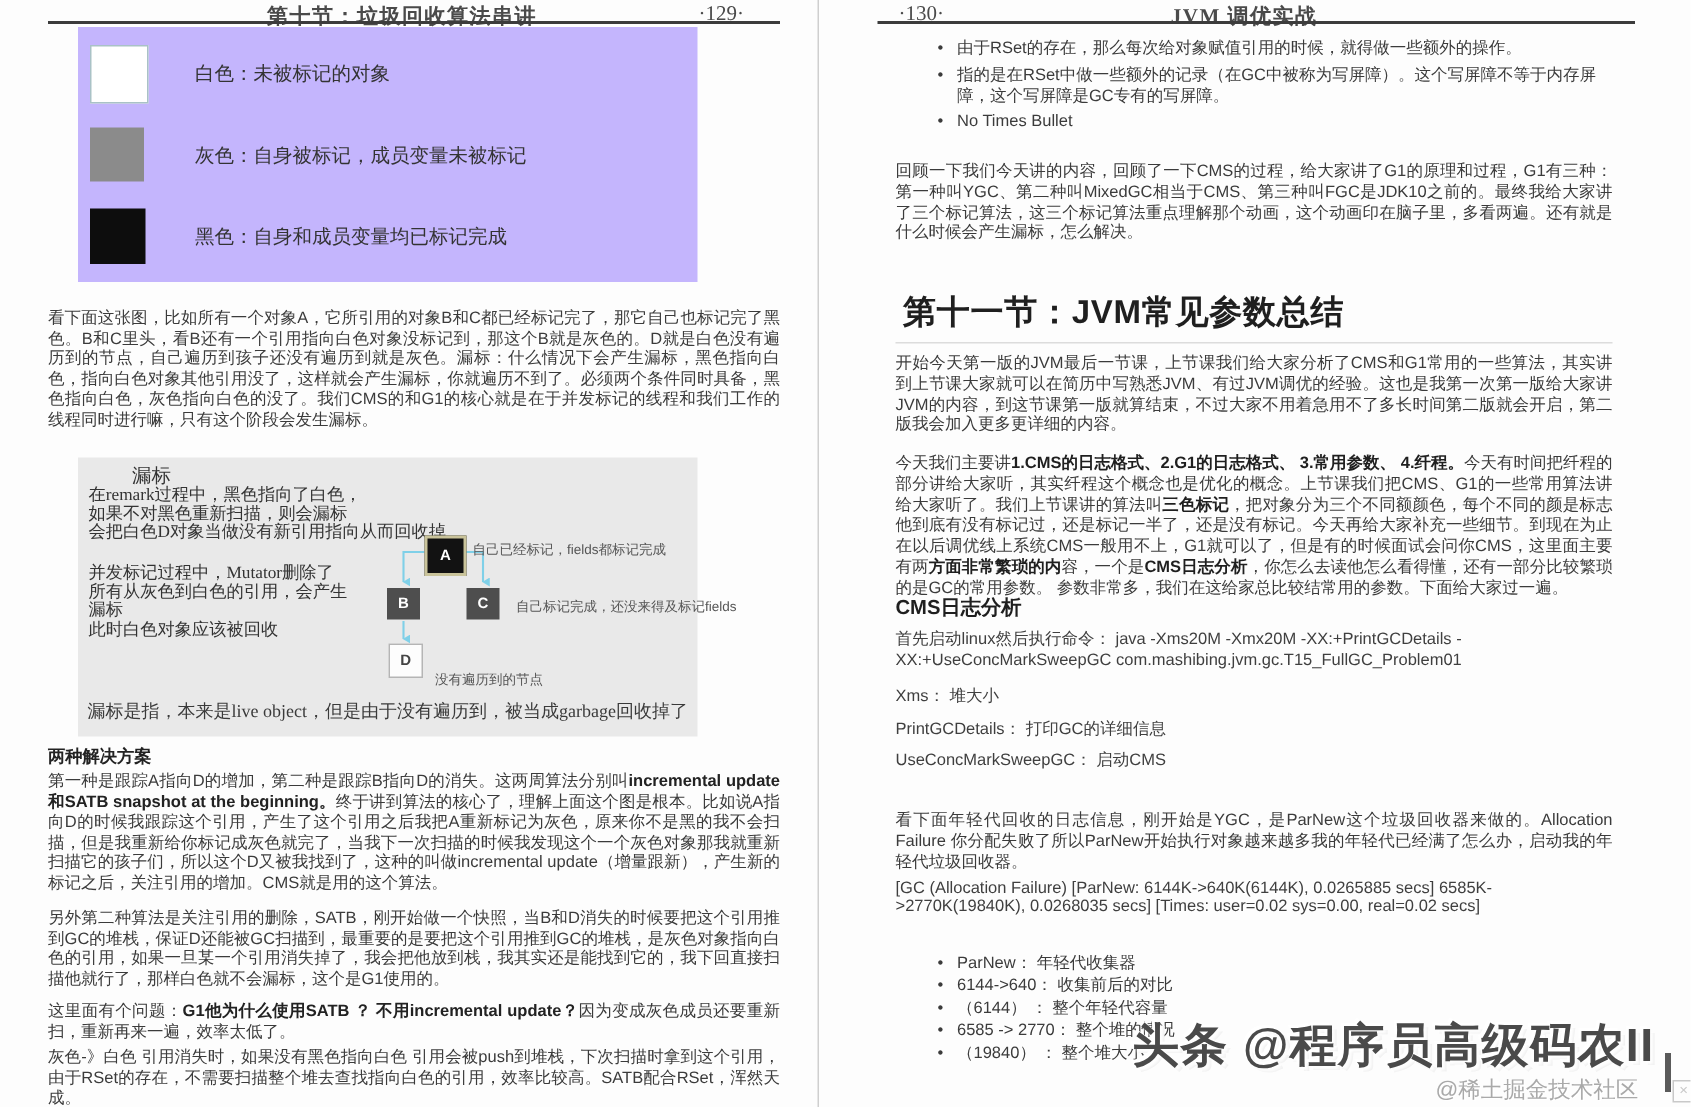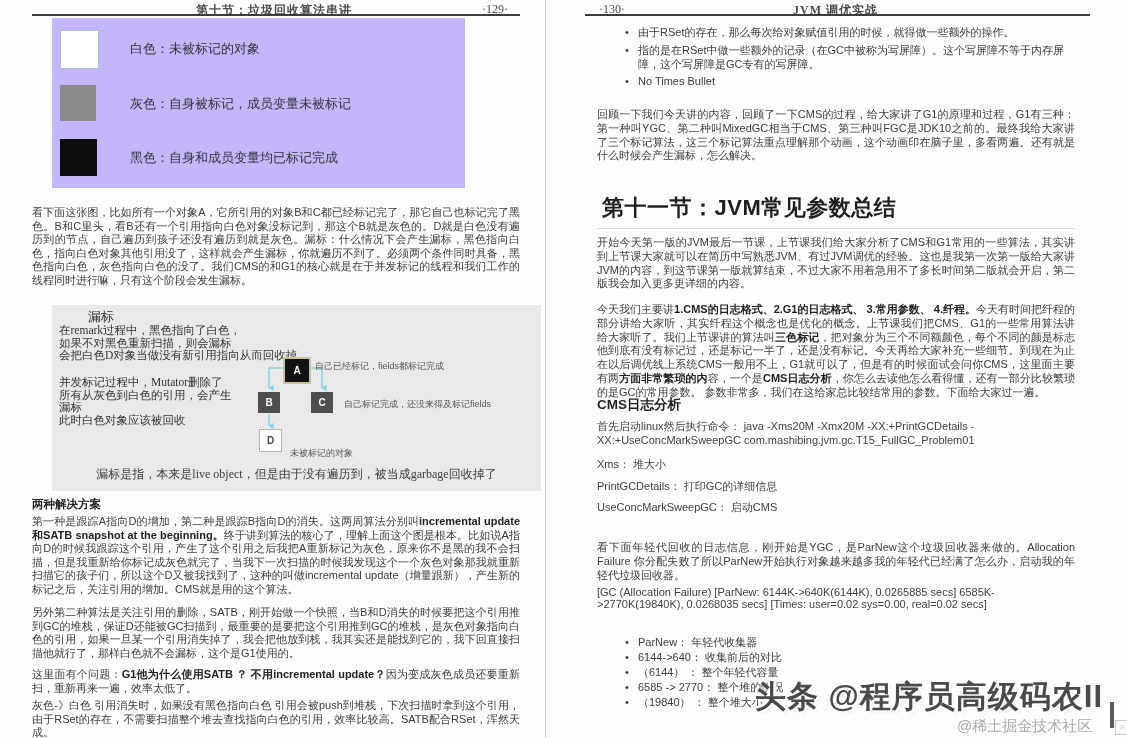--- a/index.html
+++ b/index.html
@@ -3,42 +3,42 @@
 <meta charset="utf-8">
 <style>
   html,body{margin:0;padding:0;}
   body{background:#ffffff;font-family:"Liberation Sans","DejaVu Sans",sans-serif;}
   .canvas{position:relative;width:1127px;height:738px;background:#fdfdfd;overflow:hidden;}
   .page{position:absolute;top:0;height:738px;}
   .page-left{left:32px;width:488px;}
   .page-right{left:585px;width:505px;}
   .page-divider{position:absolute;left:545px;top:0;width:1px;height:738px;background:#cfcfcf;}
 
-  .pg-header{position:absolute;top:2px;left:0;right:4px;height:13px;
-    font-family:"Liberation Serif","DejaVu Serif",serif;font-size:12px;color:#4a4a4a;}
+  .pg-header{position:absolute;top:2px;left:0;right:16px;height:13px;
+    font-family:"Liberation Serif","DejaVu Serif",serif;font-size:14px;color:#4a4a4a;}
   .pg-title{position:absolute;left:0;right:0;text-align:center;letter-spacing:1px;font-weight:bold;}
   .pg-no-r{position:absolute;right:8px;top:0;}
   .pg-no-l{position:absolute;left:14px;top:0;}
   .pg-rule{position:absolute;top:14px;left:0;right:0;height:2px;background:#3c3c3c;}
 
   
   .legend-panel{position:absolute;left:20px;top:18px;width:413px;height:170px;background:#c4b5fd;}
   .legend-row{position:absolute;left:0;width:100%;height:40px;}
   .sw{position:absolute;left:8px;top:0;width:37px;height:37px;}
   .sw-white{background:#ffffff;border:1px solid #a9c2c6;}
   .sw-gray{background:#8b8b8b;}
   .sw-black{background:#0d0d0d;}
   .legend-label{position:absolute;left:78px;top:10px;font-family:"Liberation Serif","DejaVu Serif",serif;
     font-size:13px;color:#333;}
 
   .body-p{position:absolute;left:0;width:488px;margin:0;font-size:11px;line-height:13.6px;
     color:#3b3b3b;text-align:justify;}
   .body-p b{color:#222;}
 
-  .diagram-panel{position:absolute;left:20px;top:305px;width:489px;height:186px;background:#e9e9e9;
+  .diagram-panel{position:absolute;left:20px;top:305px;width:413px;height:186px;background:#e9e9e9;
     font-family:"Liberation Serif","DejaVu Serif",serif;color:#333;}
   .dp-title{position:absolute;left:36px;top:3px;font-size:13px;}
   .dp-text{position:absolute;font-size:11.5px;line-height:12.5px;white-space:pre-line;margin:0;}
   .dp-t1{left:7px;top:19px;}
   .dp-t2{left:7px;top:71px;}
   .dp-footer{position:absolute;left:0;right:0;top:161px;text-align:center;font-size:12px;color:#3a3a3a;}
   .node{position:absolute;display:flex;align-items:center;justify-content:center;
     font-family:"Liberation Sans","DejaVu Sans",sans-serif;font-size:10px;font-weight:bold;}
   .node-a{left:231px;top:52px;width:24px;height:23px;background:#121212;color:#fff;border:2px solid #c9c39a;}
   .node-b{left:206px;top:87px;width:22px;height:21px;background:#4e4e4e;color:#fff;}
@@ -132,21 +132,21 @@
         <polyline points="257,63 270,63 270,83" fill="none" stroke="#7fd0e8" stroke-width="1.4" marker-end="url(#arr)"></polyline>
         <line x1="217" y1="109" x2="217" y2="121" stroke="#7fd0e8" stroke-width="1.4" marker-end="url(#arr)"></line>
       </svg>
 
       <div class="node node-a">A</div>
       <div class="node node-b">B</div>
       <div class="node node-c">C</div>
       <div class="node node-d">D</div>
       <div class="node-note note-a">自己已经标记，fields都标记完成</div>
       <div class="node-note note-c">自己标记完成，还没来得及标记fields</div>
-      <div class="node-note note-d">未被标记的对象</div>
+      <div class="node-note note-d">没有遍历到的节点</div>
 
       <div class="dp-footer">漏标是指，本来是live object，但是由于没有遍历到，被当成garbage回收掉了</div>
     </div>
 
     <div class="h-solutions">两种解决方案</div>
     <p class="body-p" style="top:515px;"><span>第一种是跟踪A指向D的增加，第二种是跟踪B指向D的消失。这两周算法分别叫</span><b>incremental update 和SATB snapshot at the beginning。</b><span>终于讲到算法的核心了，理解上面这个图是根本。比如说A指向D的时候我跟踪这个引用，产生了这个引用之后我把A重新标记为灰色，原来你不是黑的我不会扫描，但是我重新给你标记成灰色就完了，当我下一次扫描的时候我发现这个一个灰色对象那我就重新扫描它的孩子们，所以这个D又被我找到了，这种的叫做incremental update（增量跟新），产生新的标记之后，关注引用的增加。CMS就是用的这个算法。</span></p>
     <p class="body-p" style="top:606px;">另外第二种算法是关注引用的删除，SATB，刚开始做一个快照，当B和D消失的时候要把这个引用推到GC的堆栈，保证D还能被GC扫描到，最重要的是要把这个引用推到GC的堆栈，是灰色对象指向白色的引用，如果一旦某一个引用消失掉了，我会把他放到栈，我其实还是能找到它的，我下回直接扫描他就行了，那样白色就不会漏标，这个是G1使用的。</p>
     <p class="body-p" style="top:668px;"><span>这里面有个问题：</span><b>G1他为什么使用SATB ？ 不用incremental update？</b><span>因为变成灰色成员还要重新扫，重新再来一遍，效率太低了。</span></p>
     <p class="body-p" style="top:699px;">灰色-》白色 引用消失时，如果没有黑色指向白色 引用会被push到堆栈，下次扫描时拿到这个引用，由于RSet的存在，不需要扫描整个堆去查找指向白色的引用，效率比较高。SATB配合RSet，浑然天成。</p>
   </div>

